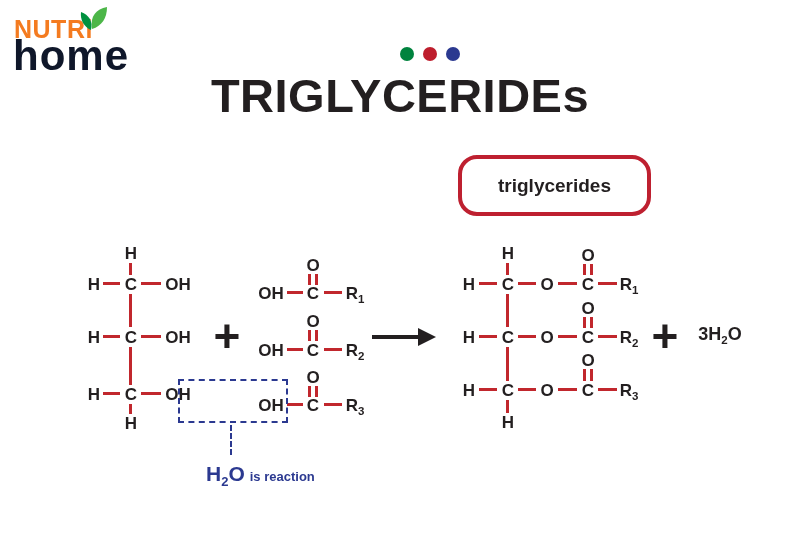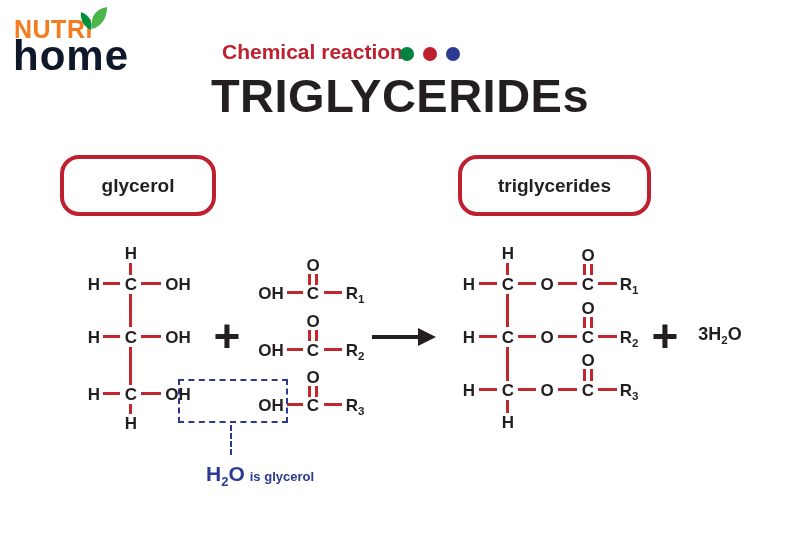--- a/index.html
+++ b/index.html
@@ -58,29 +58,25 @@
     <span class="logo-nutri">NUTRi</span>
     <span class="logo-leaf">
       <svg width="34" height="36" viewBox="0 0 34 36">
         <path d="M16 24 C14 11 20 4 31 2 C31 13 26 21 16 24 Z" fill="#4cb648"></path>
         <path d="M15 25 C8 22 4 15 5 7 C13 10 17 16 15 25 Z" fill="#00913f"></path>
       </svg>
     </span>
     <span class="logo-home">home</span>
   </div>
 
-  <div class="kicker">Chemical reaction</div>
   <span class="dot dot-green"></span>
   <span class="dot dot-red"></span>
   <span class="dot dot-blue"></span>
   <div class="title">TRIGLYCERIDEs</div>
 
-  <div class="pill" style="left:60px;width:156px">
-    <span>glycerol</span>
-  </div>
   <div class="pill" style="left:458px;width:193px">
     <span>triglycerides</span>
   </div>
 
   <div>
     <span class="atom" style="left:131px;top:253px">H</span>
     <span class="atom" style="left:94px;top:284px">H</span>
     <span class="atom" style="left:131px;top:284px">C</span>
     <span class="atom" style="left:178px;top:284px">OH</span>
     <span class="atom" style="left:94px;top:337px">H</span>
@@ -188,16 +184,16 @@
     <i class="bv" style="left:506px;top:400px;height:13px"></i>
   </div>
 
   <span class="plus" style="left:665px;top:336px">+</span>
 
   <span class="atom byproduct" style="left:720px;top:334px"><span>3H</span><span class="rsub">2</span><span>O</span></span>
 
   <div class="dash-box"></div>
   <i class="dash-stem"></i>
   <div class="annot">
-    <span class="annot-h2o"><span>H</span><span class="annot-sub">2</span><span>O</span></span><span class="annot-text">is glycerol</span>
+    <span class="annot-h2o"><span>H</span><span class="annot-sub">2</span><span>O</span></span><span class="annot-text">is reaction</span>
   </div>
 
 </div>
 
 </body></html>

